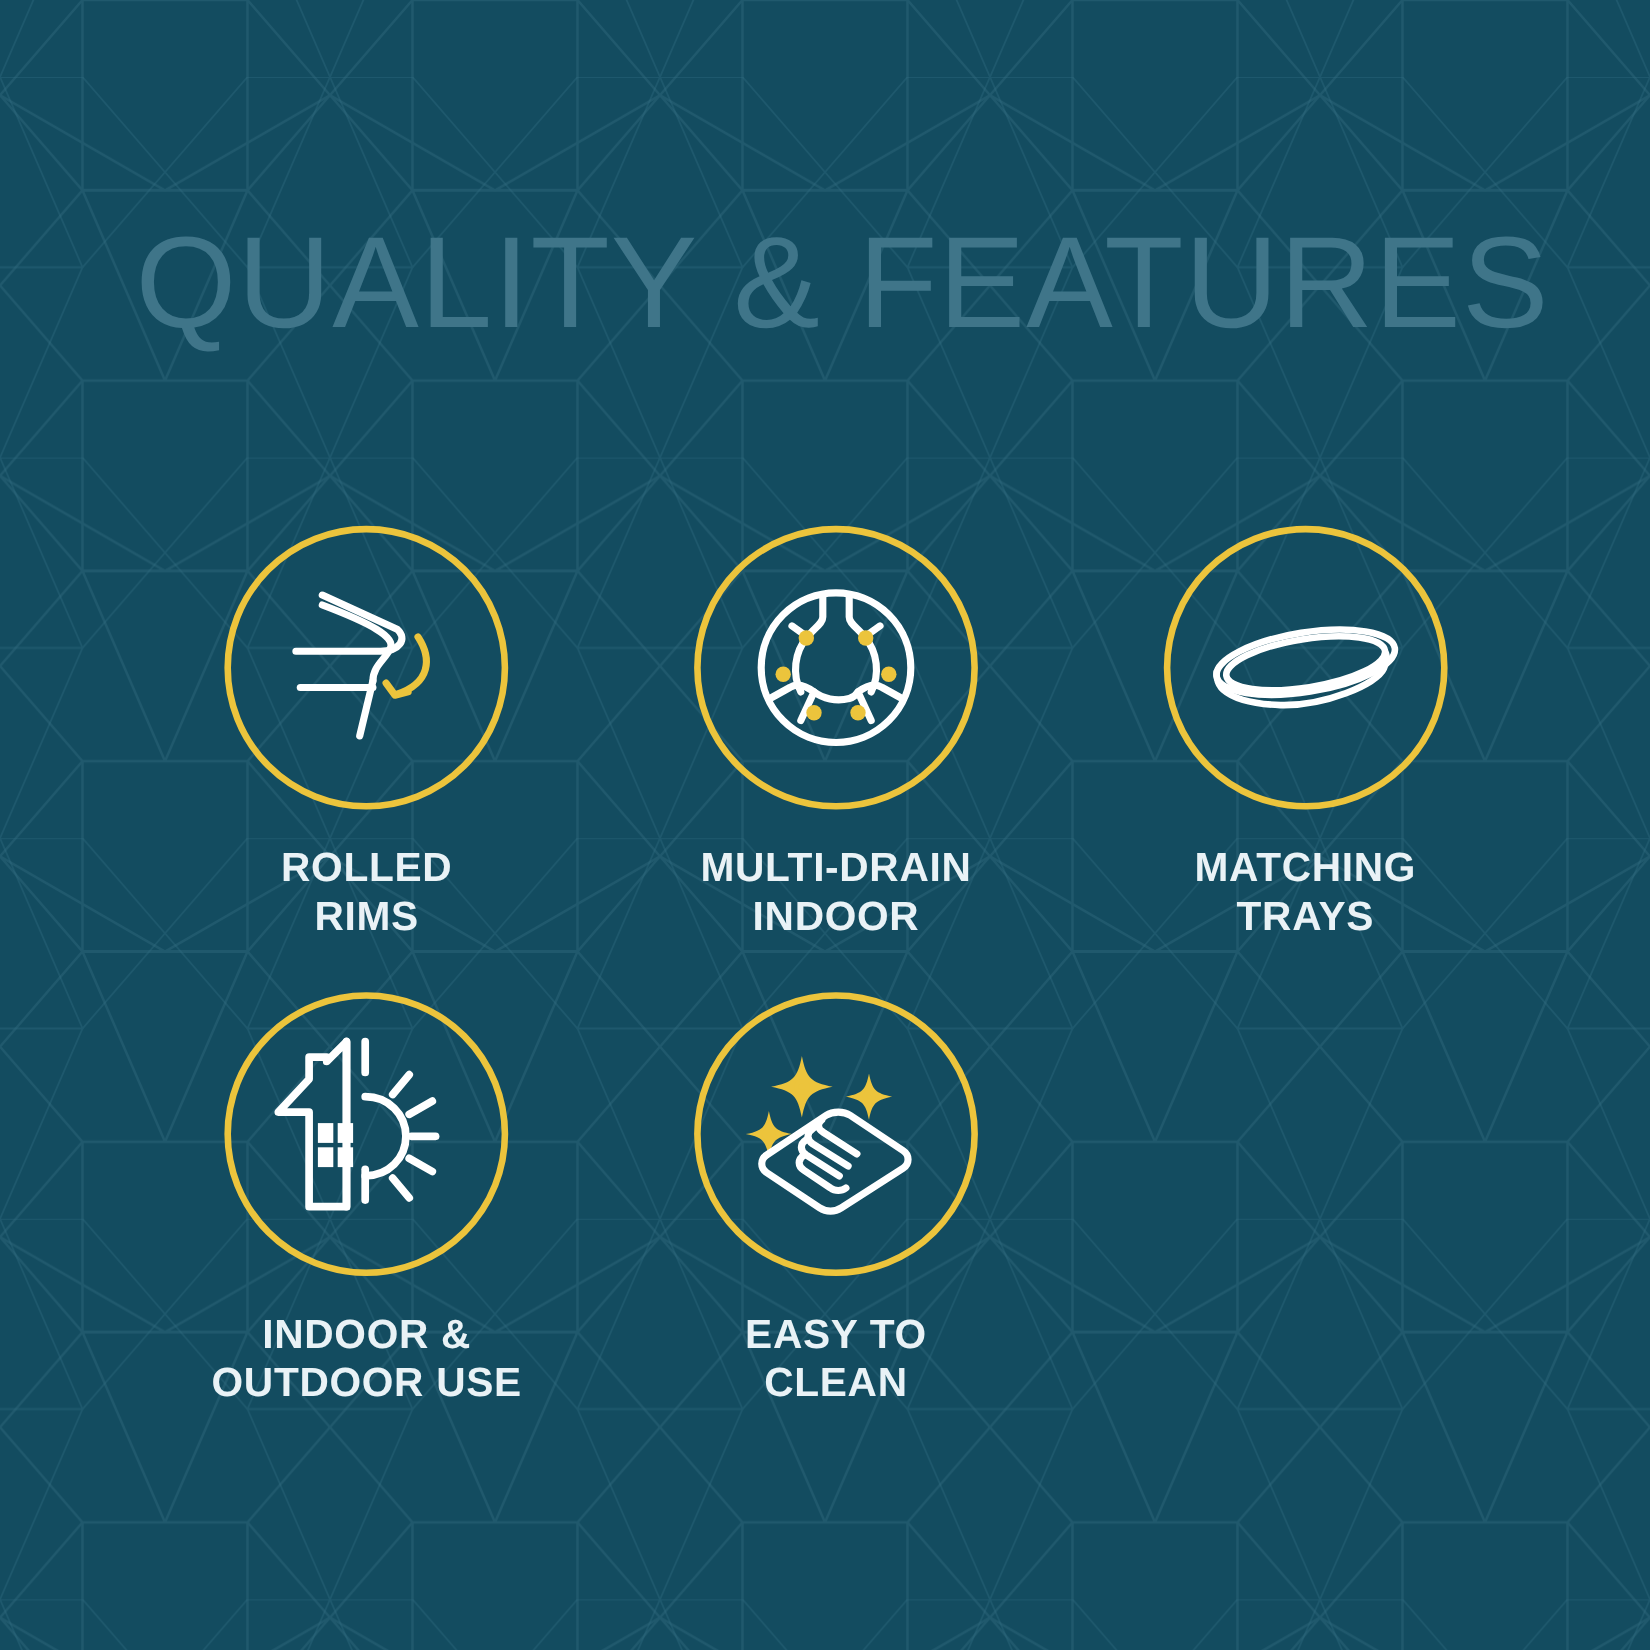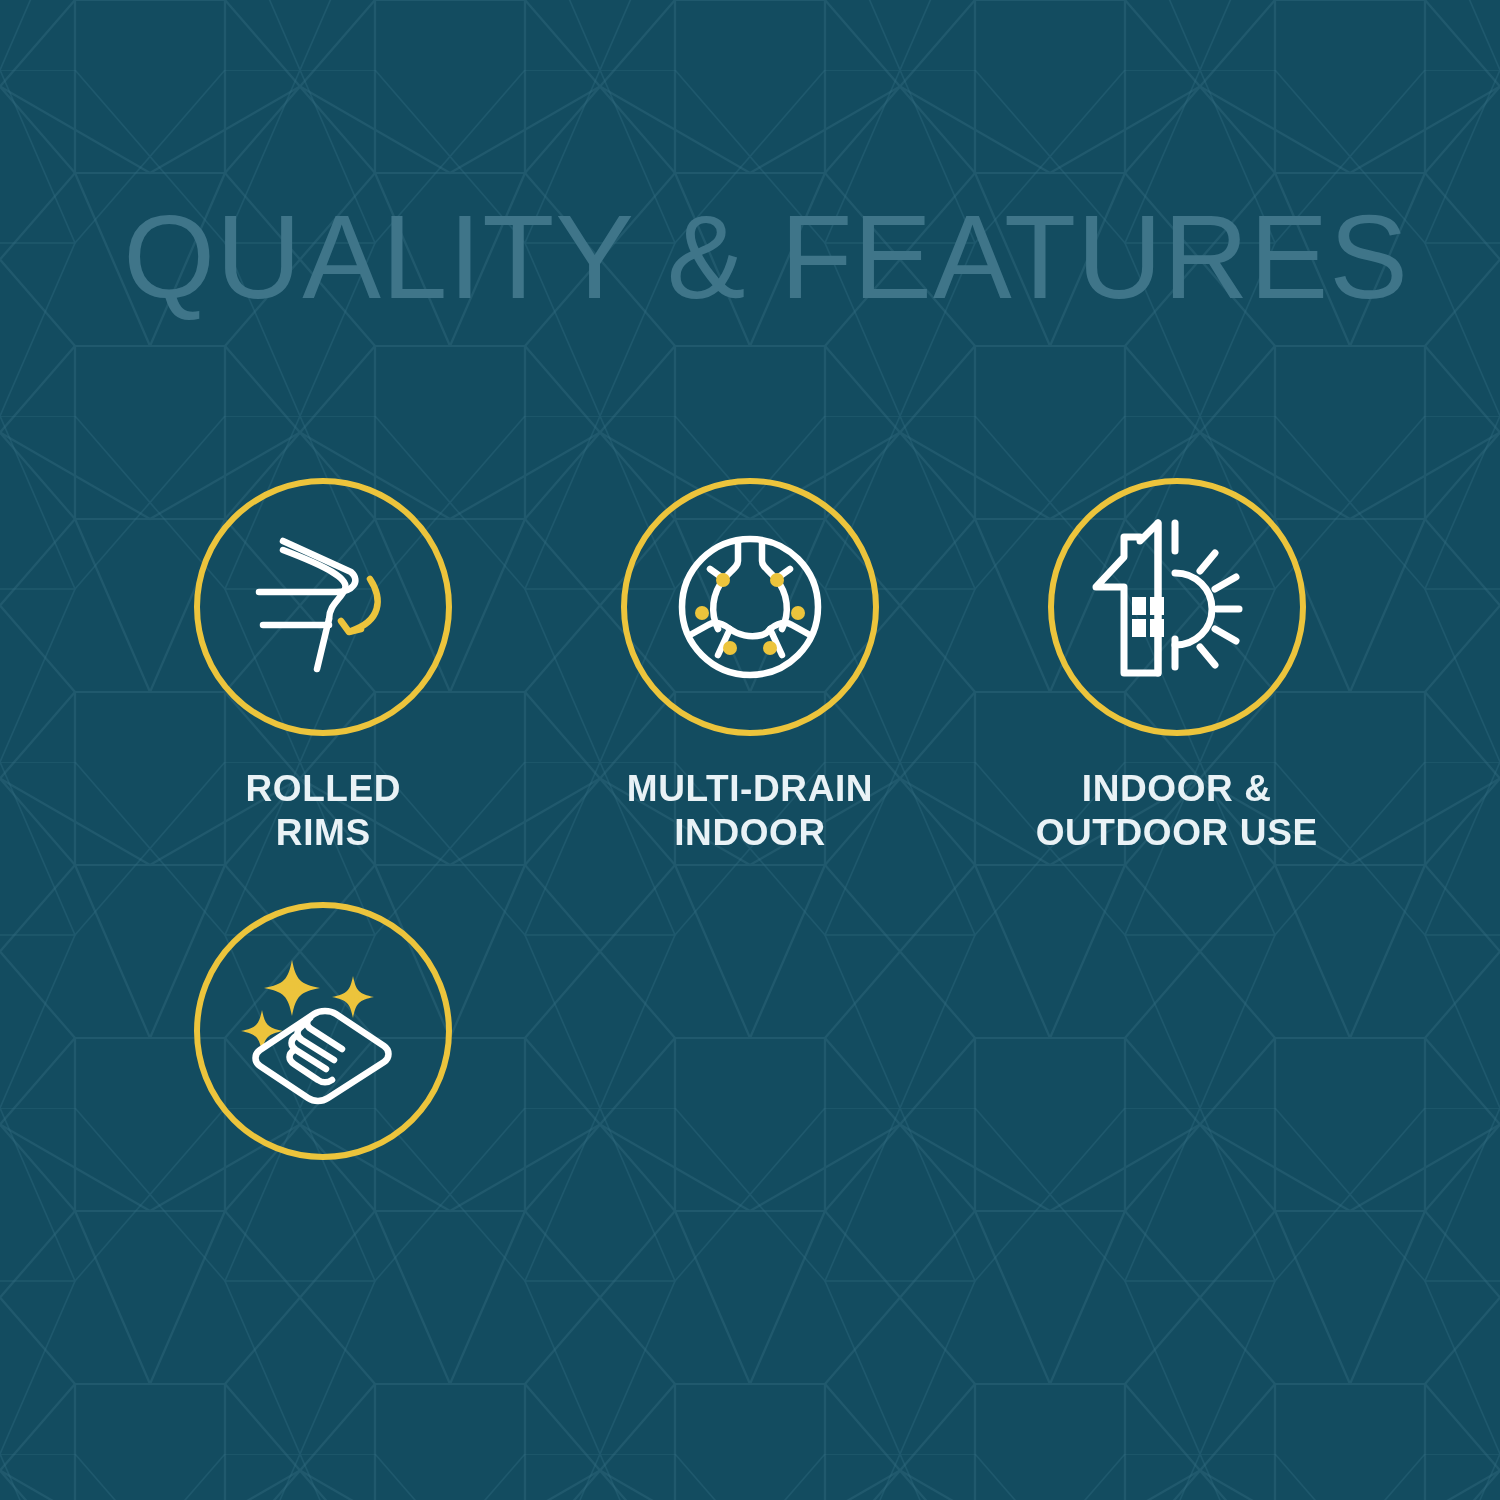--- a/index.html
+++ b/index.html
@@ -46,21 +46,21 @@
     font-size: 118px;
     line-height: 1.05;
     letter-spacing: 1px;
     color: #3f7589;
     white-space: nowrap;
   }
 
   
   #feature-grid {
     position: absolute;
-    left: 110px;
+    left: 120px;
     top: 478px;
     width: 1280px;
     display: grid;
     grid-template-columns: repeat(3, 1fr);
     grid-template-rows: repeat(2, 424px);
     column-gap: 0px;
     row-gap: 0px;
   }
 
   .feature-cell {
@@ -172,20 +172,33 @@
             <circle cx="138" cy="96" r="7"></circle>
             <circle cx="70" cy="131" r="7"></circle>
             <circle cx="110" cy="131" r="7"></circle>
           </g>
         </svg>
       </div>
       <div class="feature-label">MULTI-DRAIN
 INDOOR</div>
     </div>
 
+    <div class="feature-cell">
+      <div class="icon-circle">
+        <svg width="190" height="190" viewBox="0 0 190 190">
+          <g fill="none" stroke="#ffffff" stroke-width="6" stroke-linejoin="round" stroke-linecap="round">
+            <ellipse cx="95" cy="90" rx="82" ry="27" transform="rotate(-9 95 90)"></ellipse>
+            <ellipse cx="95" cy="91" rx="73" ry="22" transform="rotate(-9 95 91)"></ellipse>
+            <path d="M14,99 C14,99 13,109 20,115 C28,122 44,128 72,129 C112,130 160,110 166,96 C170,87 168,82 168,82"></path>
+          </g>
+        </svg>
+      </div>
+      <div class="feature-label">MATCHING
+TRAYS</div>
+    </div>
 
     <div class="feature-cell">
       <div class="icon-circle">
         <svg width="185" height="185" viewBox="0 0 185 185">
           <g fill="none" stroke="#ffffff" stroke-width="7" stroke-linejoin="round" stroke-linecap="round">
             <path d="M12,72 L40,42 L40,22 L56,22 L56,26 L74,8 L74,158 L40,158 L40,72 Z"></path>
             <path d="M74,8 L74,158"></path>
           </g>
           <g fill="#ffffff">
             <rect x="48" y="82" width="14" height="18"></rect>
@@ -226,16 +239,18 @@
 
             <path d="M84,76 L30,112 C24,116 24,124 30,128 L78,160 C84,164 92,164 98,160 L154,124 C160,120 160,112 154,108 L106,76 C100,72 90,72 84,76 Z"></path>
 
             <path d="M64,112 C58,116 58,122 64,126 L88,142 C92,145 98,145 102,142"></path>
             <path d="M66,98 C60,102 60,108 66,112 L96,131"></path>
             <path d="M72,88 C66,92 66,98 72,102 L104,122"></path>
             <path d="M80,80 C76,83 76,88 81,91 L112,111"></path>
           </g>
         </svg>
       </div>
+      <div class="feature-label">EASY TO
+CLEAN</div>
     </div>
 
   </div>
 </div>
 
 </body></html>

